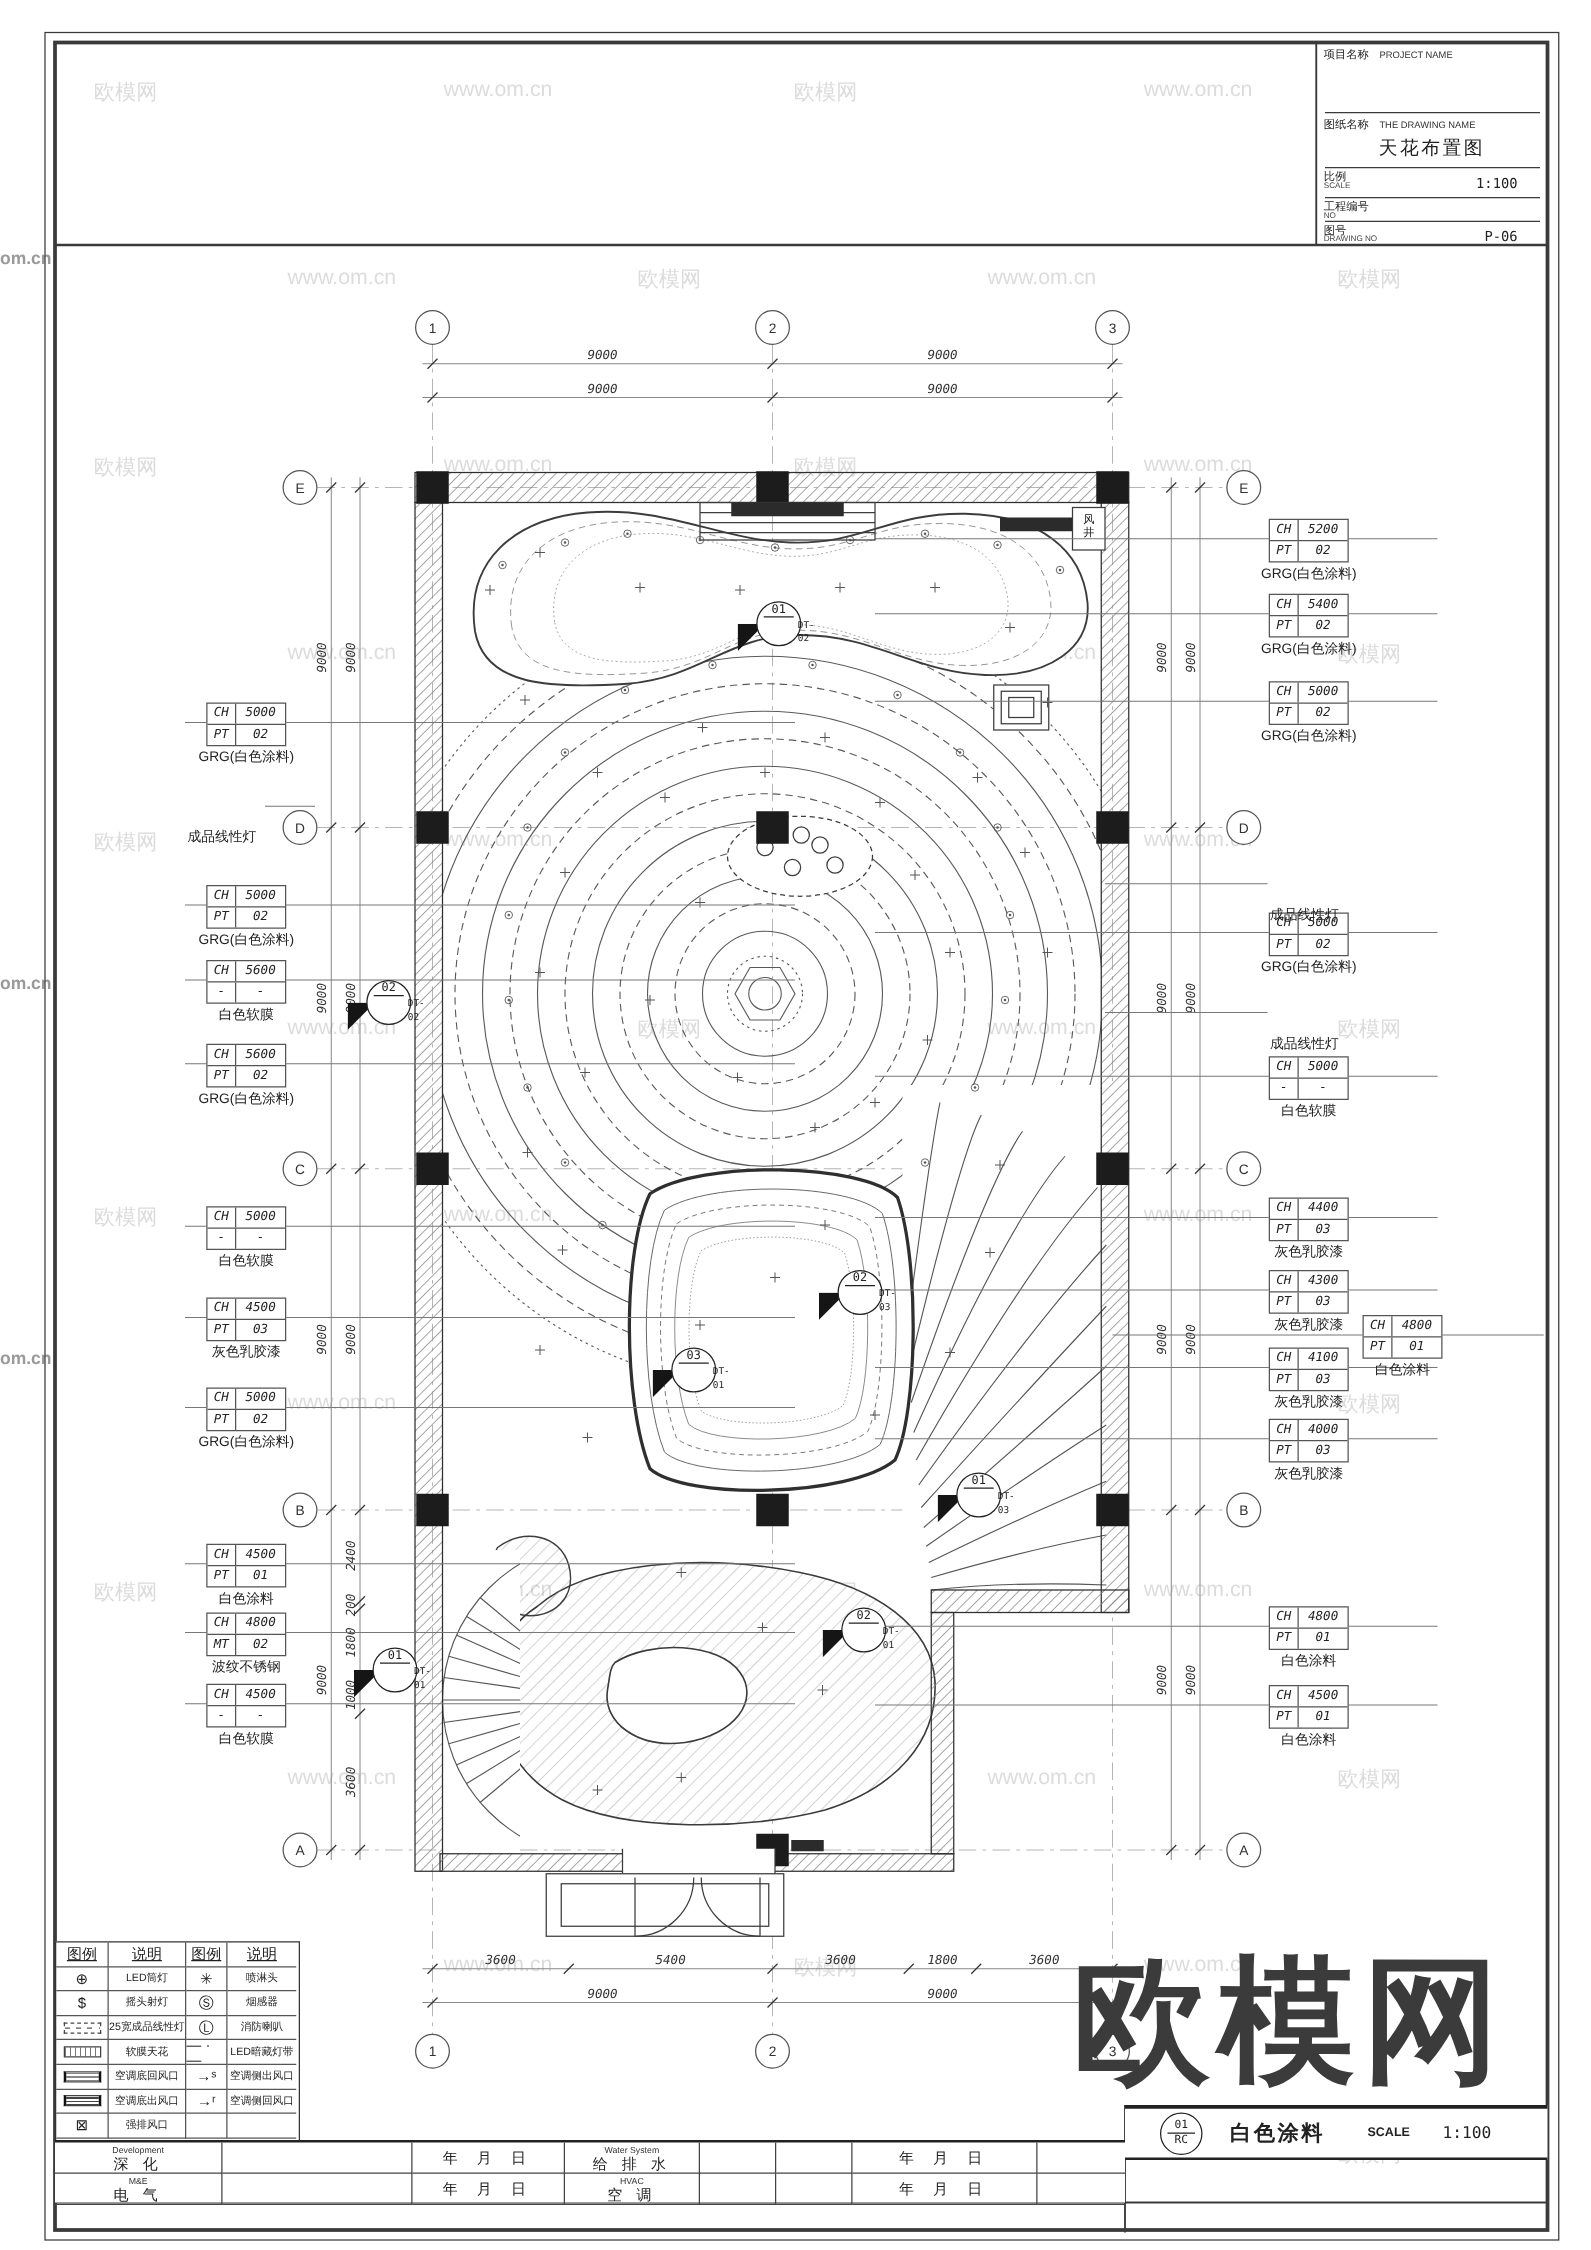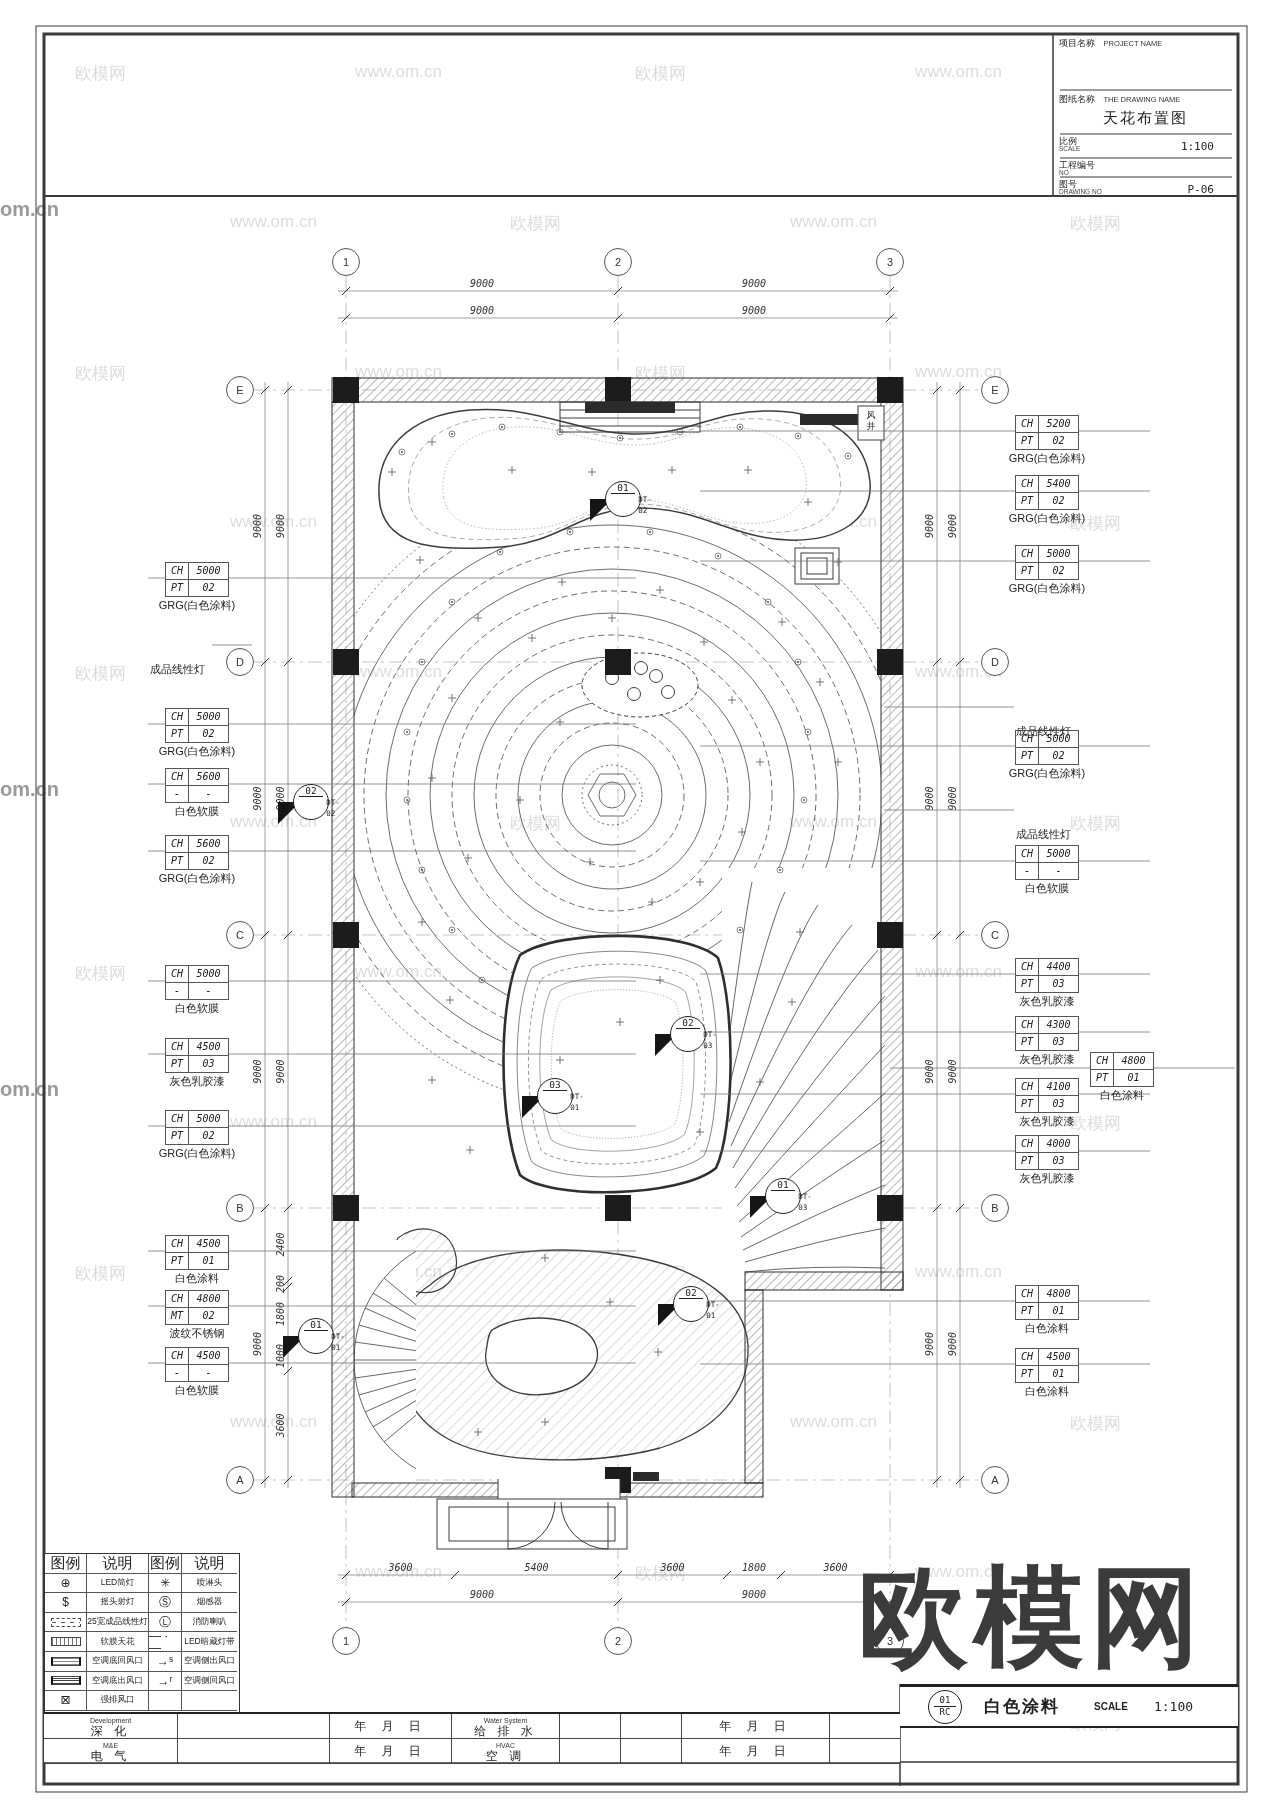--- a/index.html
+++ b/index.html
@@ -2,21 +2,21 @@
 <html><head>
 <meta charset="utf-8">
 <style>
   html,body{margin:0;padding:0;background:#fff;}
   body{width:1273px;height:1800px;font-family:"Liberation Sans","DejaVu Sans",sans-serif;color:#222;}
   .sheet{position:relative;width:1273px;height:1800px;background:#fff;overflow:hidden;}
   #plan-svg{position:absolute;left:0;top:0;z-index:2;}
   
   #wm-layer{position:absolute;left:0;top:0;width:100%;height:100%;z-index:1;pointer-events:none;}
   .wm{position:absolute;white-space:nowrap;font-size:17px;}
-  .wm-edge{position:absolute;white-space:nowrap;font-weight:bold;font-size:20px;}
+  .wm-edge{position:absolute;white-space:nowrap;font-weight:bold;font-size:14px;}
   #wm-big{position:absolute;z-index:6;font-weight:bold;white-space:nowrap;letter-spacing:6px;line-height:1;pointer-events:none;}
   
   .title-block{position:absolute;left:1053px;top:34px;width:185px;height:162px;z-index:3;font-size:9px;}
   .tb-row{position:relative;padding:3px 6px;box-sizing:border-box;}
   .tb-r1{height:56px;}
   .tb-r2{height:44px;}
   .tb-r3{height:24px;}
   .tb-r4{height:19px;}
   .tb-r5{height:19px;}
   .cnlab{font-size:9px;margin-right:6px;}
@@ -39,21 +39,21 @@
   #marker-layer{position:absolute;left:0;top:0;z-index:4;}
   .dt-marker{position:absolute;width:54px;height:44px;}
   .dt-tri{position:absolute;left:0;top:18px;width:22px;height:22px;background:#151515;clip-path:polygon(0 0,100% 0,0 100%);}
   .dt-circ{position:absolute;left:15px;top:0;width:36px;height:36px;border:1.3px solid #222;border-radius:50%;background:#fff;display:flex;flex-direction:column;align-items:center;justify-content:center;box-sizing:border-box;}
   .dt-num{font-size:9.5px;line-height:11px;border-bottom:1px solid #222;width:68%;text-align:center;font-family:"DejaVu Sans Mono",monospace;}
   .dt-lab{font-size:7.5px;line-height:11px;font-family:"DejaVu Sans Mono",monospace;padding-left:44px;}
   
   .legend{position:absolute;left:44px;top:1553px;width:196px;height:160px;border:1.5px solid #333;box-sizing:border-box;z-index:3;display:grid;grid-template-columns:42px 62px 33px 55px;grid-auto-rows:19.6px;background:#fff;}
   .legend .cell{border-right:1px solid #555;border-bottom:1px solid #555;display:flex;align-items:center;justify-content:center;font-size:8.5px;overflow:hidden;}
   .legend .cell:nth-child(4n){border-right:none;}
-  .legend .hdr{font-size:15px;}
+  .legend .hdr{font-size:12px;text-decoration:underline;}
   .sym-glyph{font-size:12px;line-height:12px;}
   .sym-rect{width:30px;height:9px;border:1px solid #444;box-sizing:border-box;}
   .sym-rect.dashed{border-style:dashed;background:repeating-linear-gradient(90deg,#555 0 4px,transparent 4px 9px) center/100% 1px no-repeat;}
   .sym-rect.striped{background:repeating-linear-gradient(90deg,#777 0 1px,transparent 1px 4px);}
   .sym-rect.vent{border-left:2.5px solid #111;border-right:2.5px solid #111;background:repeating-linear-gradient(0deg,#888 0 1px,transparent 1px 3px);}
   .sym-rect.vent2{border-left:2.5px solid #111;border-right:2.5px solid #111;background:repeating-linear-gradient(0deg,#444 0 1px,transparent 1px 2.6px);}
   
   .notes{position:absolute;left:250px;top:1646px;width:540px;z-index:3;font-size:10px;line-height:16px;}
   .notes .note-line{white-space:nowrap;}
   .notes .nt{margin-right:4px;}

